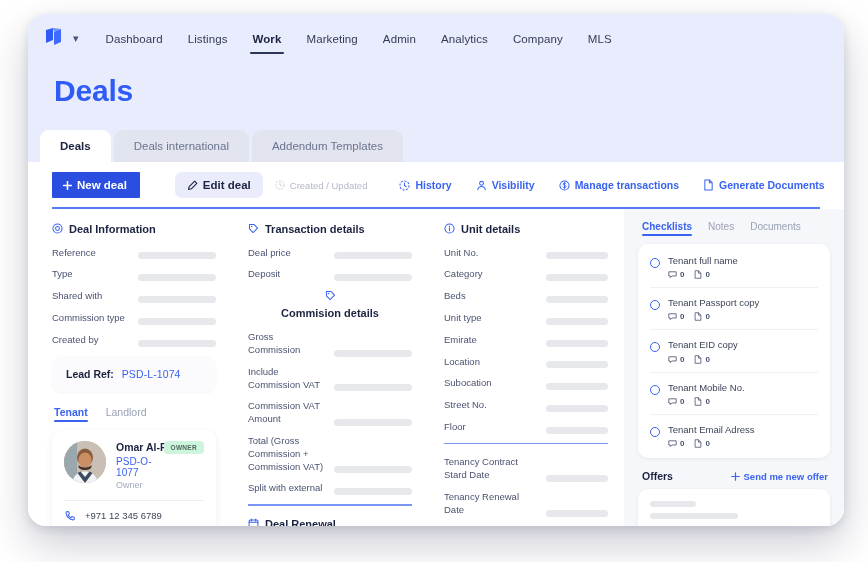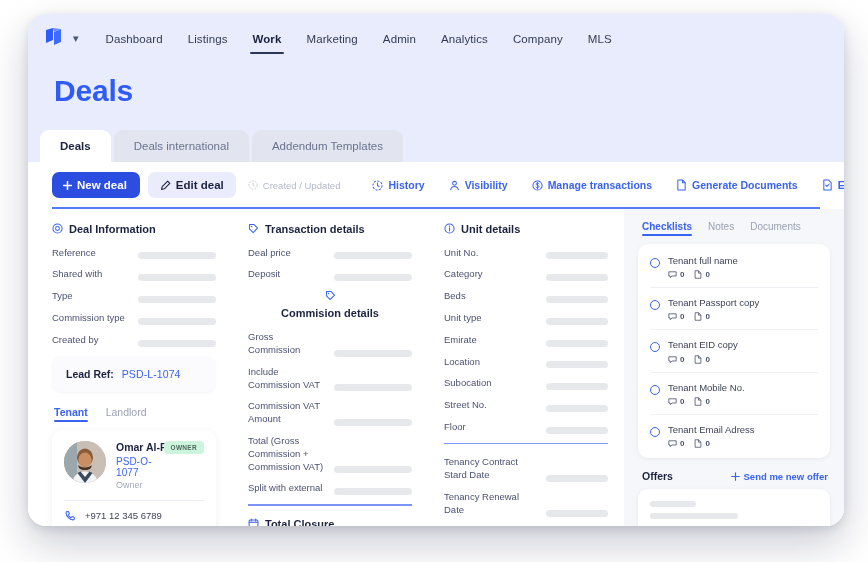--- a/index.html
+++ b/index.html
@@ -77,30 +77,31 @@
     flex-direction: column;
   }
   .toolbar {
     display: flex; align-items: center;
     padding: 10px 18px 9px 24px;
     gap: 8px;
   }
   .btn-primary {
     background: #2b4ee0; color: #fff; border: none;
     font-size: 11.5px; font-weight: 700; font-family: inherit;
-    padding: 7px 13px 7px 11px; border-radius: 7px;
+    padding: 7px 13px 7px 11px; border-radius: 1px;
     display: flex; align-items: center; gap: 5px; cursor: pointer;
     white-space: nowrap;
   }
   .btn-soft {
     background: #eaecfb; color: #1b2340; border: none;
     font-size: 11.5px; font-weight: 700; font-family: inherit;
     padding: 7px 12px; border-radius: 7px;
     display: flex; align-items: center; gap: 5px; cursor: pointer;
     white-space: nowrap;
+    margin-left: 27px;
   }
   .meta-chip {
     display: flex; align-items: center; gap: 5px;
     font-size: 9.5px; color: #b3b8c9; white-space: nowrap;
     padding-left: 4px;
   }
   .toolbar-spacer { flex: 1; }
   .tool-link {
     display: flex; align-items: center; gap: 5px;
     font-size: 10.5px; font-weight: 700; color: #3a63f0;
@@ -366,25 +367,25 @@
             </svg>
           </span>
           <span>Deal Information</span>
         </div>
 
         <div class="field-row">
           <span class="field-label">Reference</span>
           <span class="skeleton"></span>
         </div>
         <div class="field-row">
+          <span class="field-label">Type</span>
+          <span class="skeleton"></span>
+        </div>
+        <div class="field-row">
           <span class="field-label">Shared with</span>
-          <span class="skeleton"></span>
-        </div>
-        <div class="field-row">
-          <span class="field-label">Type</span>
           <span class="skeleton"></span>
         </div>
         <div class="field-row">
           <span class="field-label">Commission type</span>
           <span class="skeleton"></span>
         </div>
         <div class="field-row">
           <span class="field-label">Created by</span>
           <span class="skeleton"></span>
         </div>
@@ -488,21 +489,21 @@
 
         <div class="divider-blue"></div>
 
         <div class="sec-head">
           <span class="ic">
             <svg width="11" height="11" viewBox="0 0 12 12">
               <rect x="1.2" y="2.2" width="9.6" height="8.6" rx="1.2" fill="none" stroke="#3a63f0" stroke-width="1.1"></rect>
               <path d="M1.2 4.6h9.6M3.6 1.2v2M8.4 1.2v2" stroke="#3a63f0" stroke-width="1.1" stroke-linecap="round"></path>
             </svg>
           </span>
-          <span>Total Closure</span>
+          <span>Deal Renewal</span>
         </div>
 
       </div>
 
       <div class="col col-3">
         <div class="sec-head">
           <span class="ic">
             <svg width="11" height="11" viewBox="0 0 12 12">
               <circle cx="6" cy="6" r="5" fill="none" stroke="#3a63f0" stroke-width="1.1"></circle>
               <path d="M6 5.3v3.1" stroke="#3a63f0" stroke-width="1.2" stroke-linecap="round"></path>

